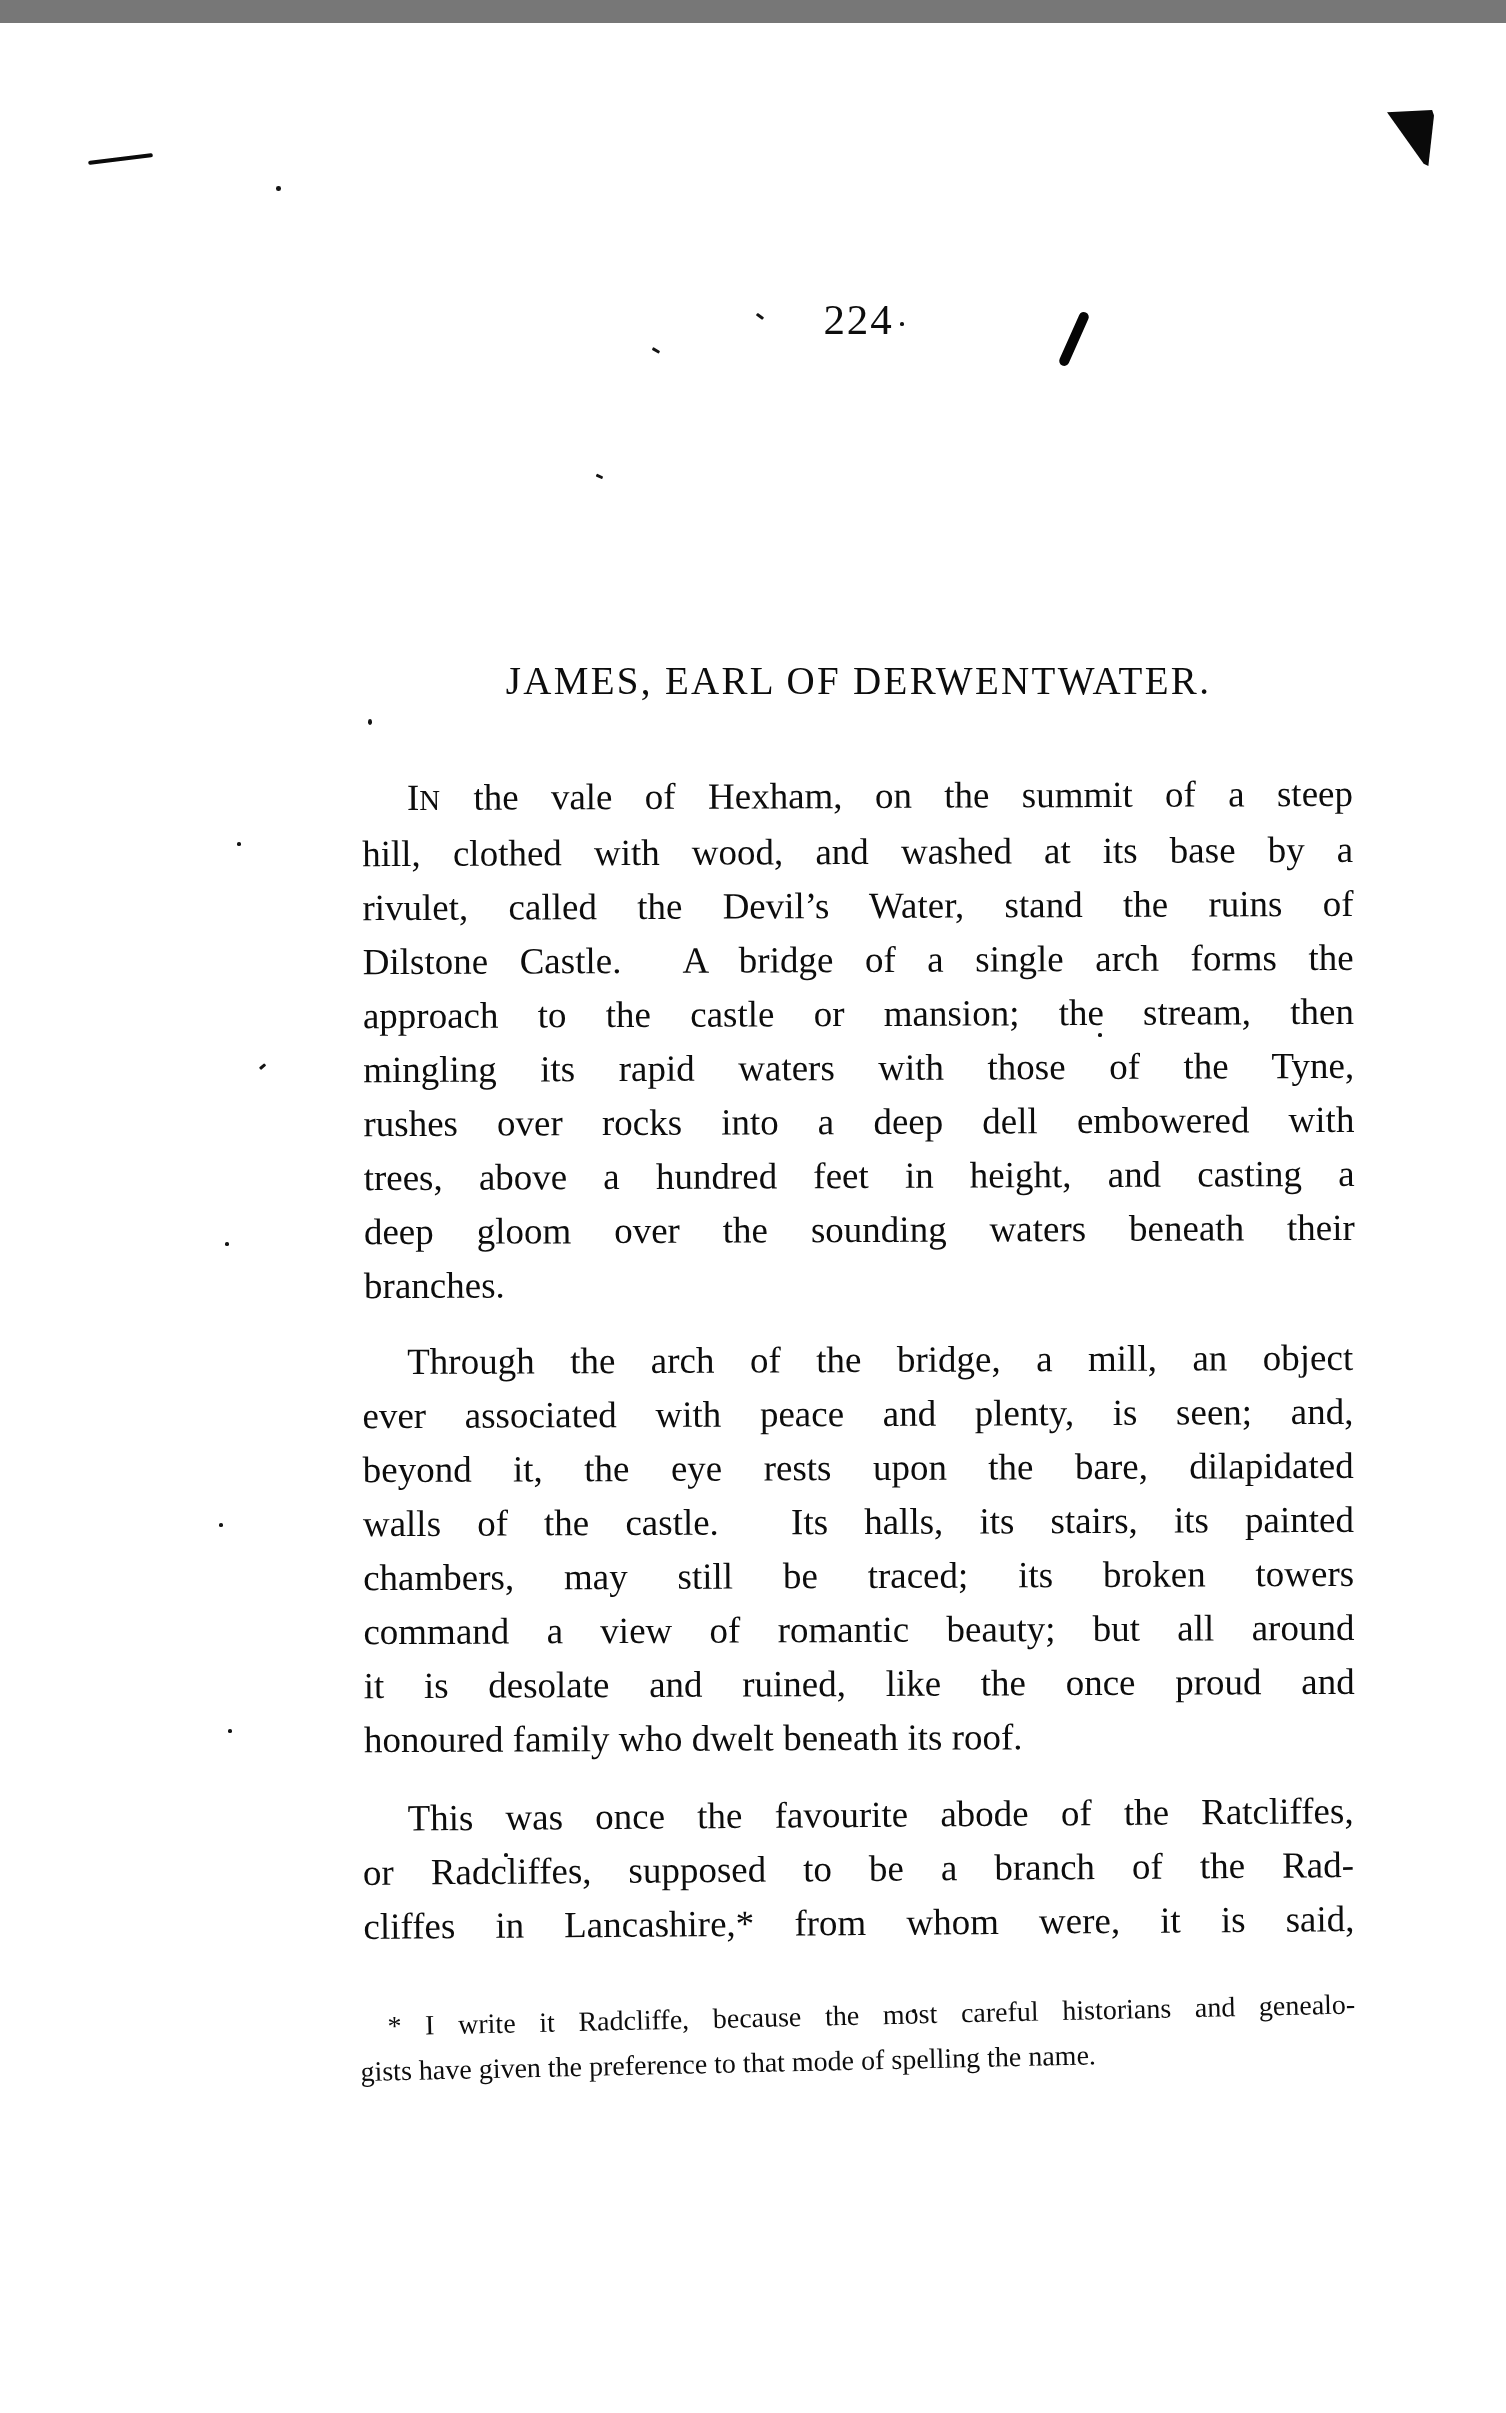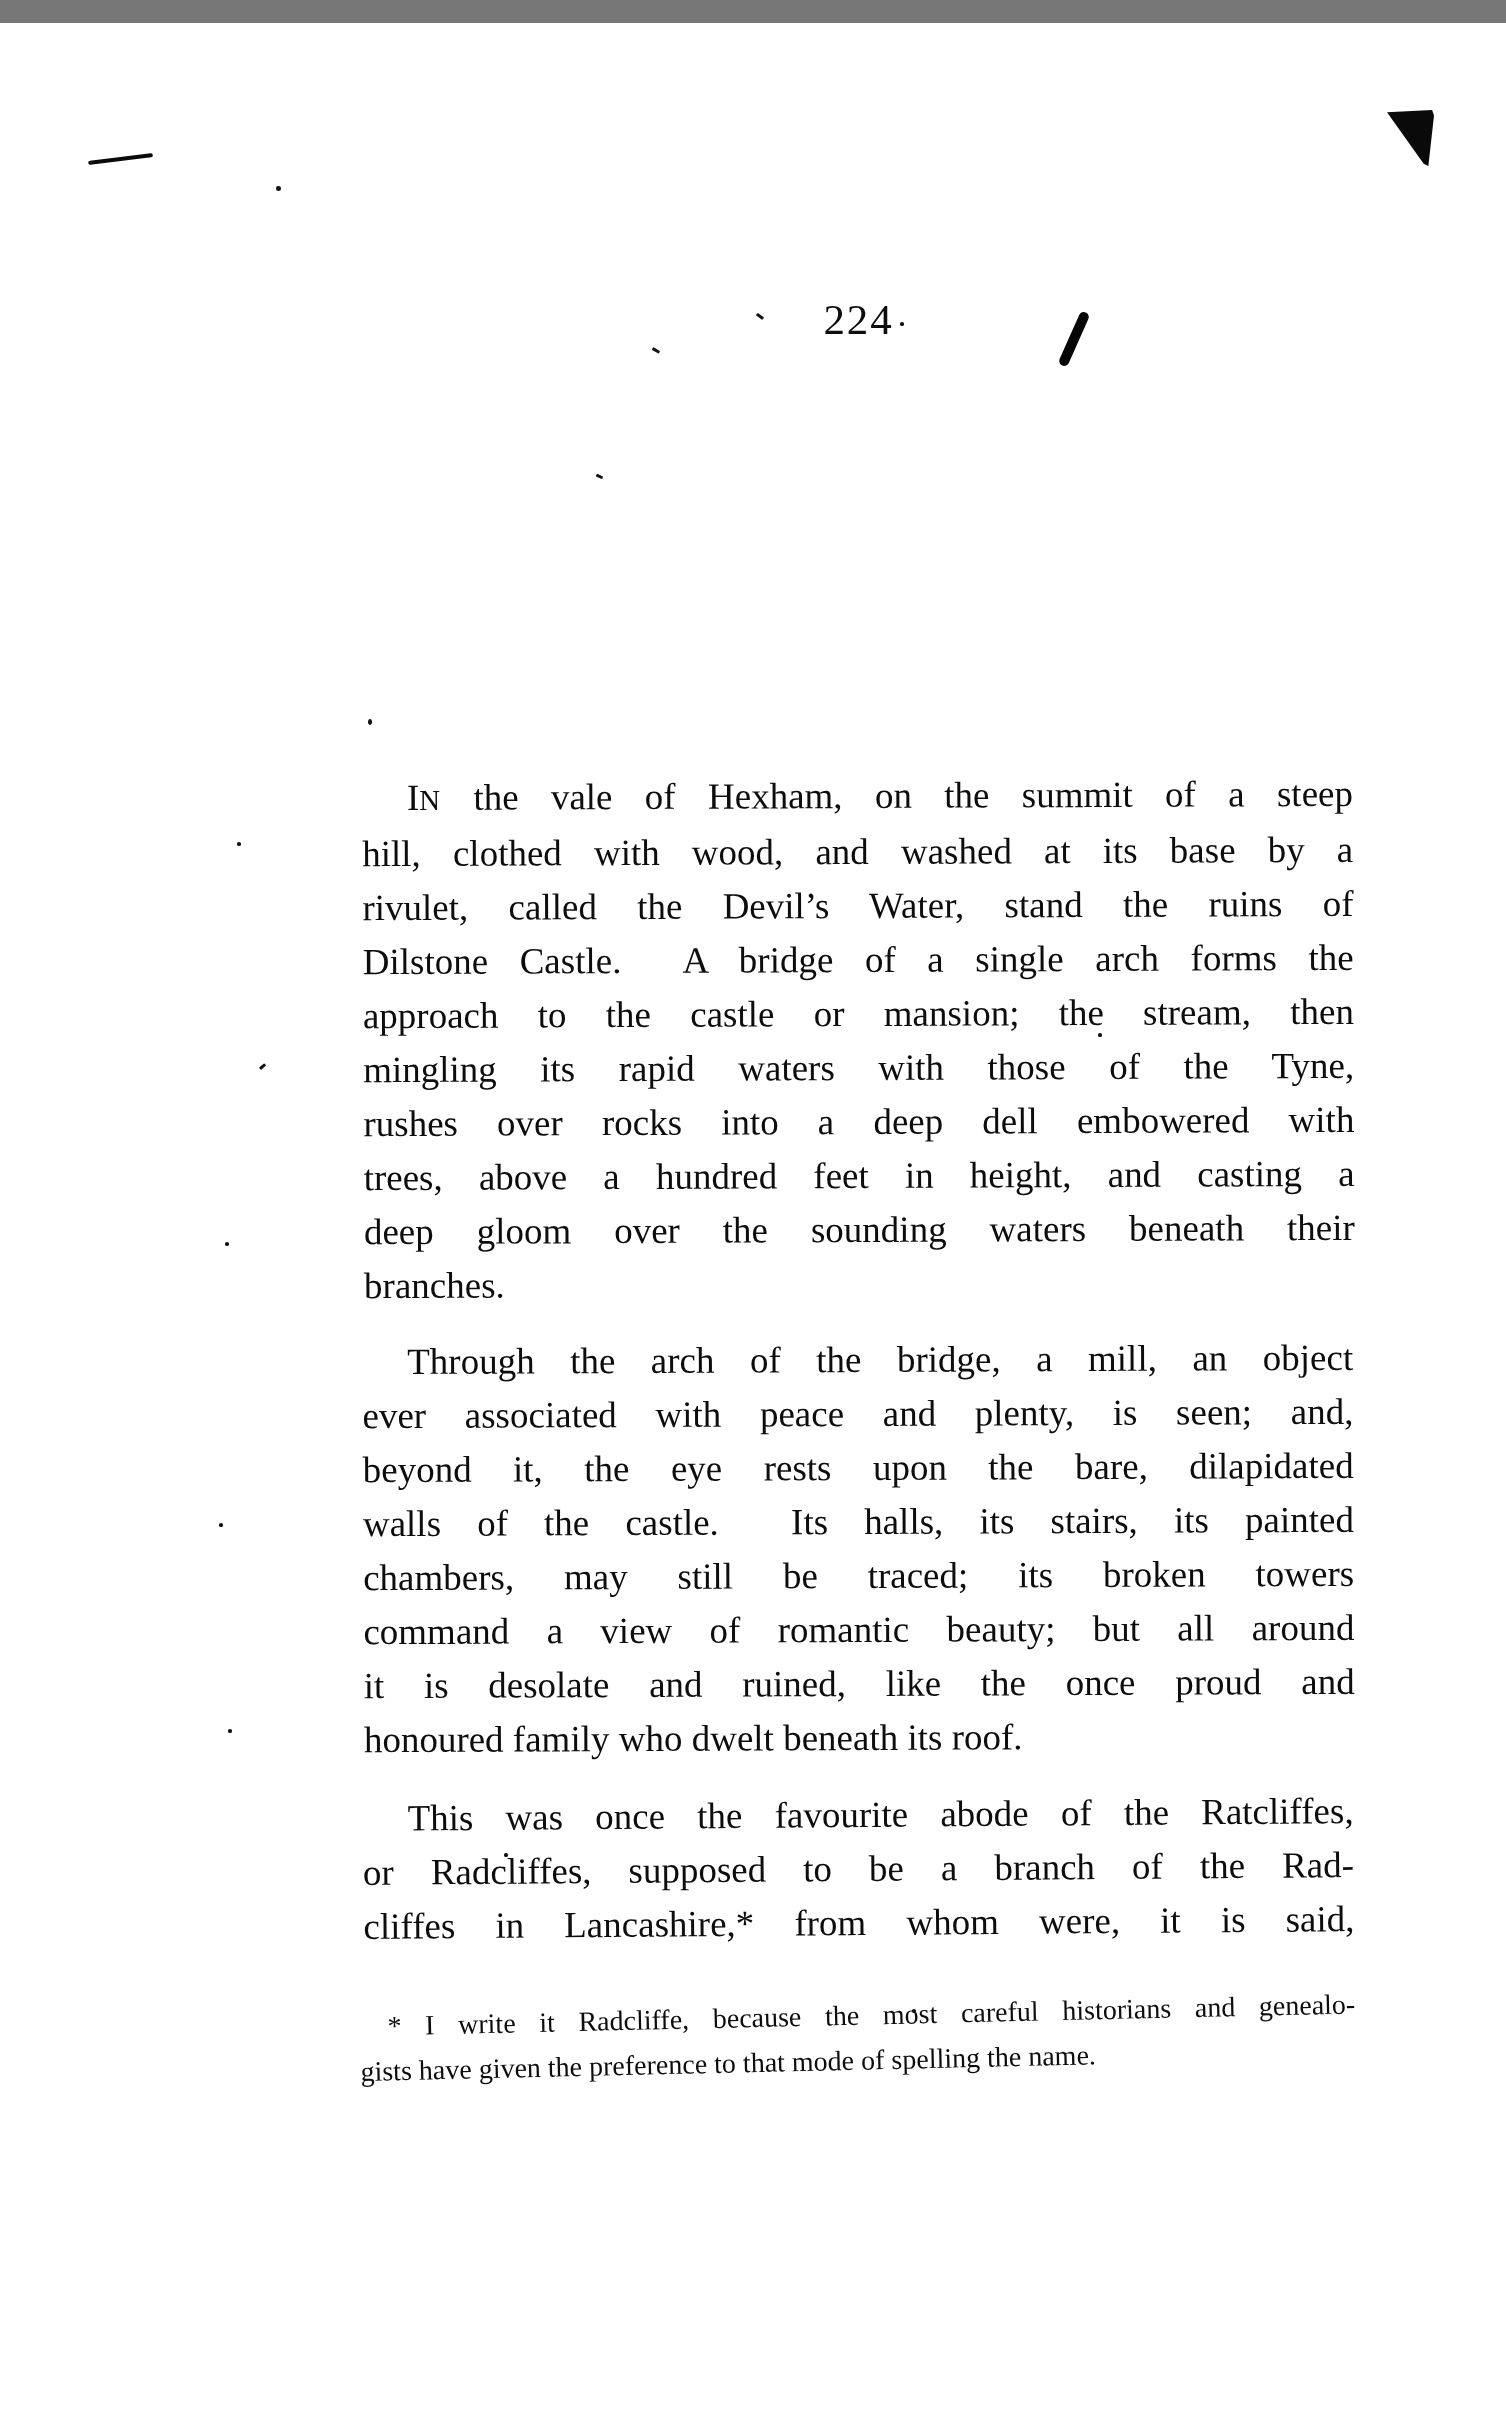--- a/index.html
+++ b/index.html
@@ -70,20 +70,21 @@
 <body>
 
 <div class="page">
 
   <div class="pen-dash"></div>
   <div class="corner-blot"></div>
   <div class="ink-slash"></div>
 
   <div class="folio">224</div>
 
+  <div class="title">JAMES, EARL OF DERWENTWATER.</div>
 
   <div class="body">
 
     <div class="para tilt1">
       <div class="line j ind"><span>I</span><span class="sc">N</span><span> the vale of Hexham, on the summit of a steep</span></div>
       <div class="line j">hill, clothed with wood, and washed at its base by a</div>
       <div class="line j">rivulet, called the Devil’s Water, stand the ruins of</div>
       <div class="line j">Dilstone Castle.&nbsp; A bridge of a single arch forms the</div>
       <div class="line j">approach to the castle or mansion; the stream, then</div>
       <div class="line j">mingling its rapid waters with those of the Tyne,</div>

